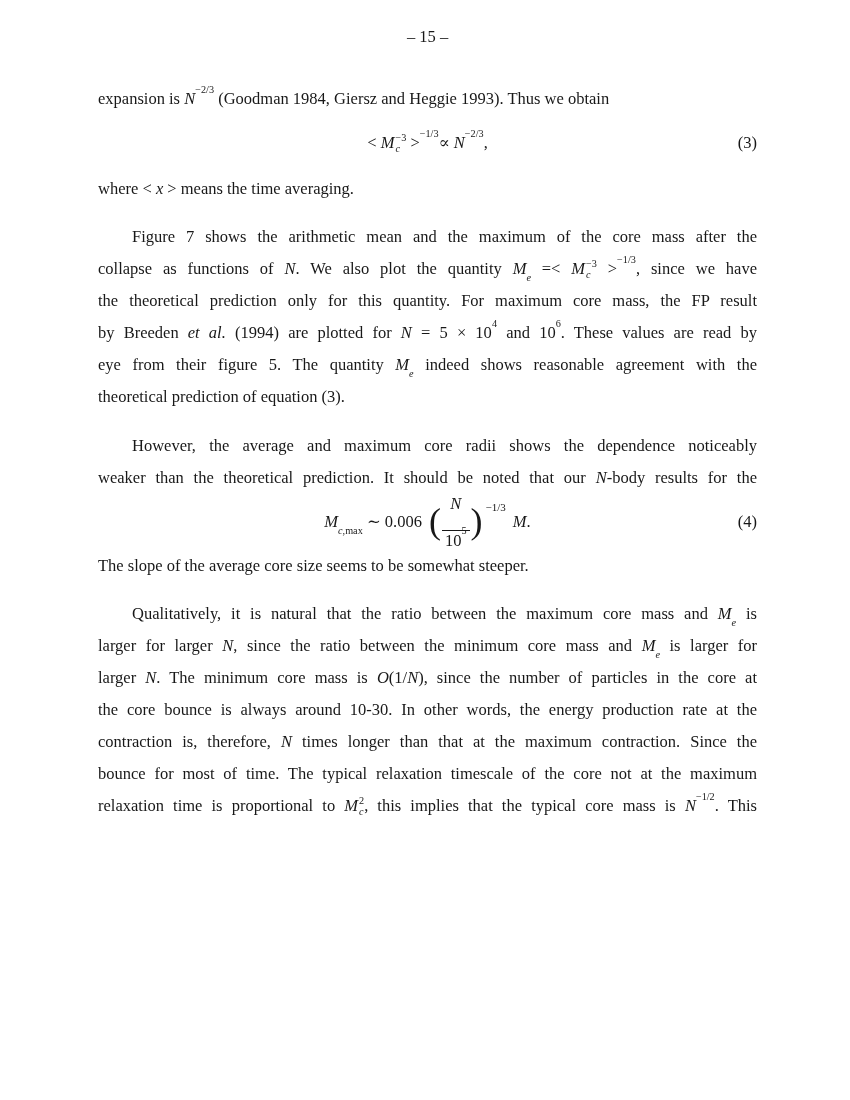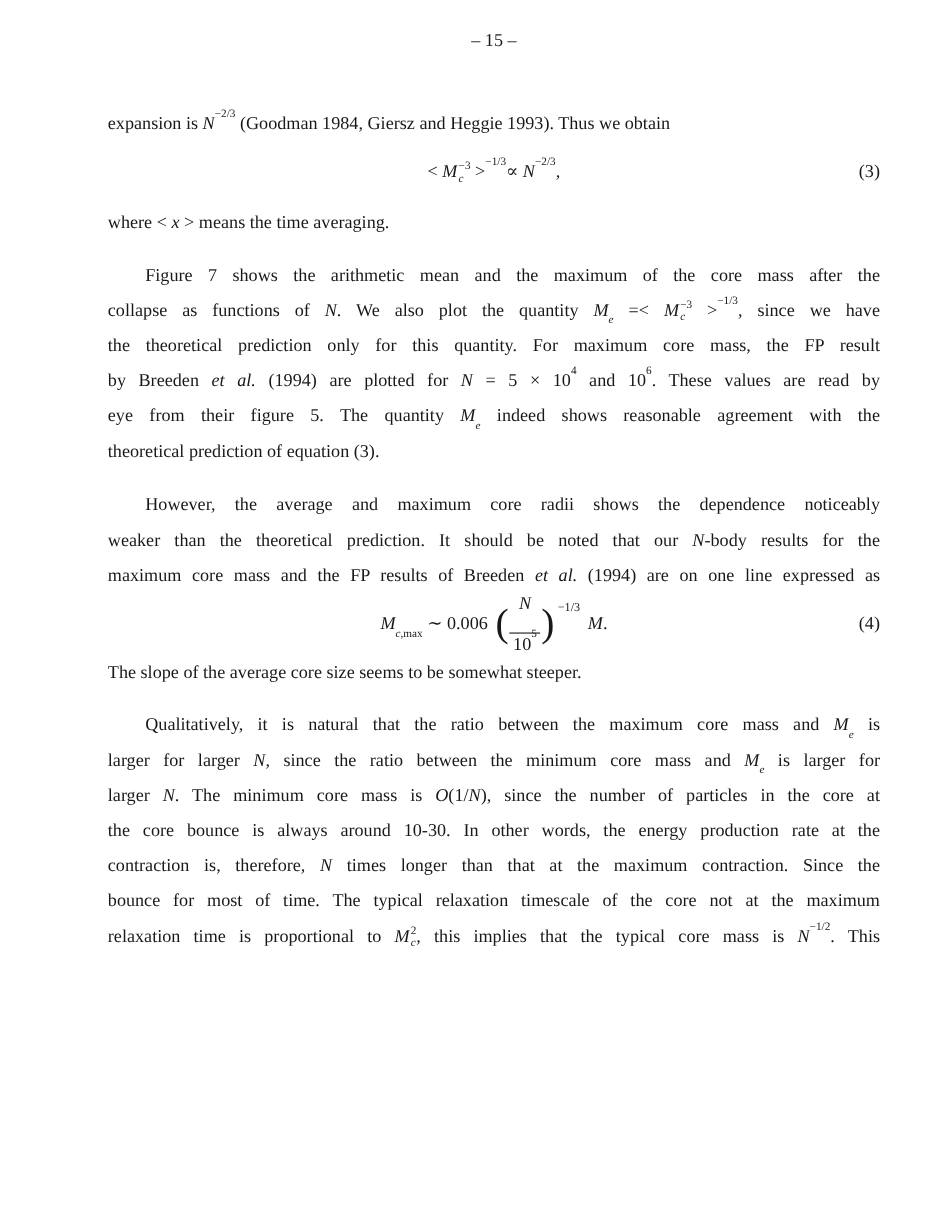--- a/index.html
+++ b/index.html
@@ -6,29 +6,29 @@
   body {
     width: 850px; height: 1100px;
     background: #ffffff;
     color: #181818;
     font-family: "Liberation Serif", "DejaVu Serif", serif;
     overflow: hidden;
   }
   .page {
     box-sizing: border-box;
     width: 850px; height: 884px;
-    padding: 26px 50px 0 98px;
+    padding: 26px 93px 0 98px;
   }
   .pagenum {
     text-align: center;
     font-size: 16.5px;
     line-height: 22px;
   }
   .para { margin: 0; }
-  .m-top-p1  { margin-top: 48px; }
+  .m-top-p1  { margin-top: 35px; }
   .m-top-par { margin-top: 16px; }
   .m-top-p3  { margin-top: 17px; }
   .line {
     font-size: 16.5px;
     line-height: 32px;
     white-space: nowrap;
     text-align: justify;
     text-align-last: justify;
   }
   .line.last {
@@ -119,21 +119,20 @@
     <div class="line">collapse as functions of <i>N</i>. We also plot the quantity <i>M</i><sub><i>e</i></sub> =&lt; <i>M</i><span class="ssk"><span>−3</span><span><i>c</i></span></span> &gt;<sup>−1/3</sup>, since we have</div>
     <div class="line">the theoretical prediction only for this quantity.  For maximum core mass, the FP result</div>
     <div class="line">by Breeden <i>et al.</i> (1994) are plotted for <i>N</i> = 5 × 10<sup>4</sup> and 10<sup>6</sup>.  These values are read by</div>
     <div class="line">eye from their figure 5.  The quantity <i>M</i><sub><i>e</i></sub> indeed shows reasonable agreement with the</div>
     <div class="line last">theoretical prediction of equation (3).</div>
   </div>
 
   <div class="para m-top-p3">
     <div class="line indent">However, the average and maximum core radii shows the dependence noticeably</div>
     <div class="line">weaker than the theoretical prediction. It should be noted that our <i>N</i>-body results for the</div>
-    <div class="line">maximum core mass and the FP results of Breeden <i>et al.</i> (1994) are on one line expressed as</div>
   </div>
 
   <div class="eq eq4">
     <span class="eq-row">
       <span class="eq4lhs"><i>M</i><sub><i>c</i>,max</sub> ∼ 0.006</span>
       <span class="bigparen">(</span>
       <span class="frac">
         <span class="num"><i>N</i></span>
         <span class="den">10<sup>5</sup></span>
       </span>

